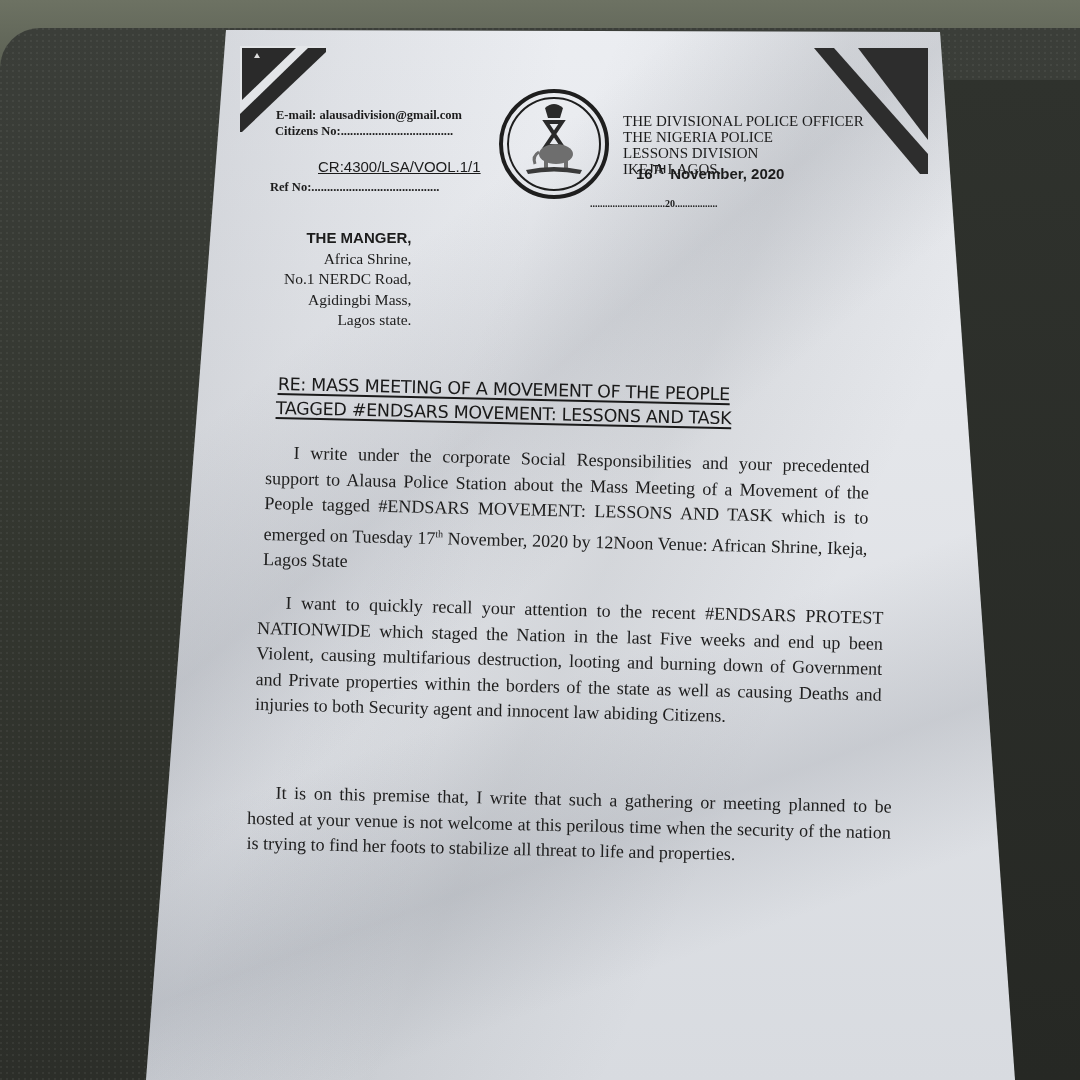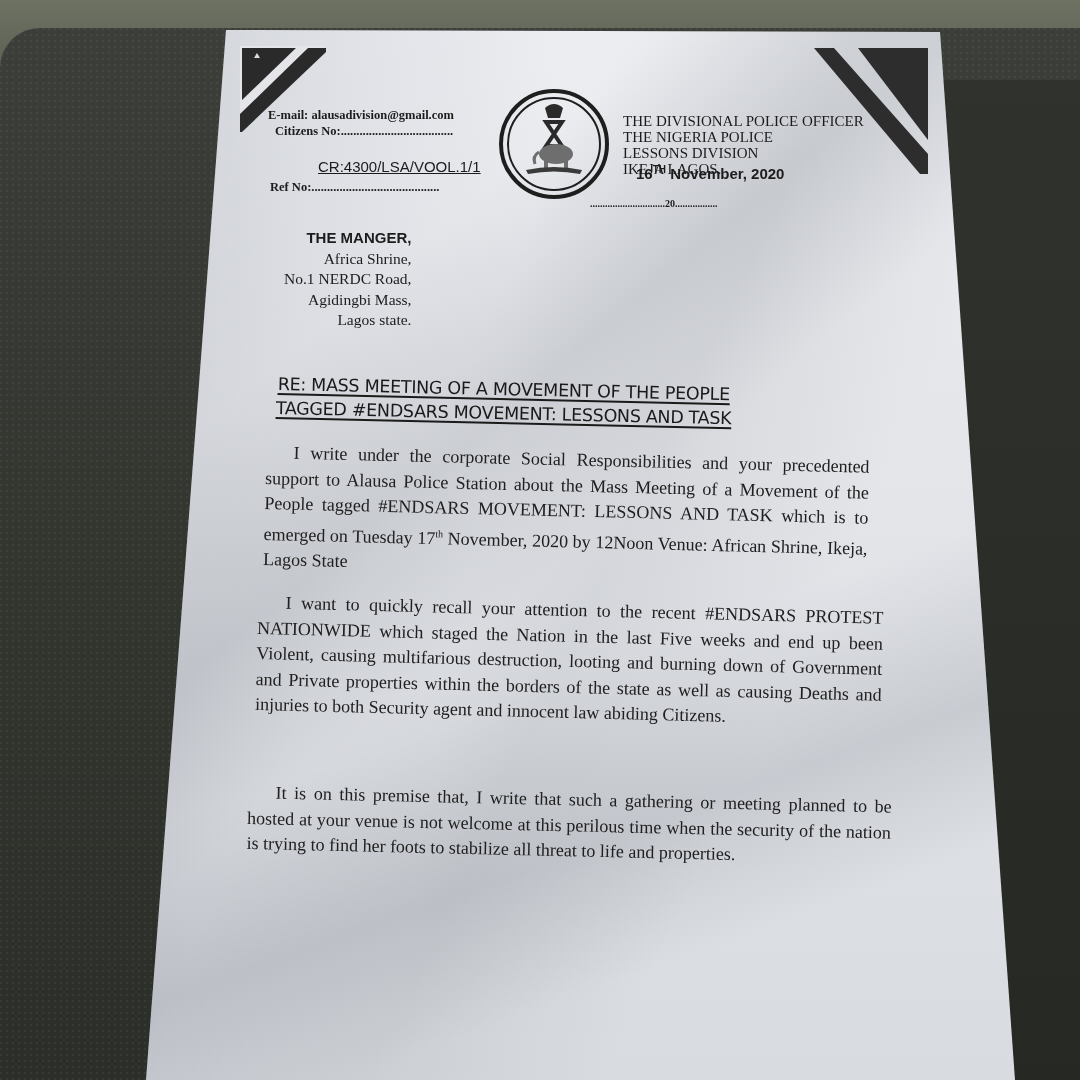--- a/index.html
+++ b/index.html
@@ -108,21 +108,21 @@
   <circle cx="56" cy="56" r="46" fill="none" stroke="#1e1e1e" stroke-width="2"></circle>
   <path d="M47,20 q9,-8 18,0 l-3,10 l-12,0 z" fill="#2a2a2a"></path>
   <path d="M48,34 l16,0 l-8,12 l8,12 l-16,0 l8,-12 z" fill="none" stroke="#2a2a2a" stroke-width="4"></path>
   <ellipse cx="58" cy="66" rx="17" ry="10" fill="#6e6e6e"></ellipse>
   <path d="M41,64 q-7,4 -4,12" fill="none" stroke="#6e6e6e" stroke-width="3"></path>
   <rect x="46" y="70" width="4" height="10" fill="#6e6e6e"></rect>
   <rect x="66" y="70" width="4" height="10" fill="#6e6e6e"></rect>
   <path d="M28,82 q28,-6 56,0 l-2,4 q-26,-5 -52,0 z" fill="#3a3a3a"></path>
 </svg>
 
-<div class="txt hdr-left" style="left:268px; top:108px;">
+<div class="txt hdr-left" style="left:276px; top:108px;">
   <span>E-mail:</span>
   <span>alausadivision@gmail.com</span>
 </div>
 <div class="txt hdr-left" style="left:275px; top:124px;">
   <span>Citizens No:</span><span class="dots">....................................</span>
 </div>
 <div class="txt sans ref-code" style="left:318px; top:158px;">CR:4300/LSA/VOOL.1/1</div>
 <div class="txt hdr-left" style="left:270px; top:180px;">
   <span>Ref No:</span><span class="dots">.........................................</span>
 </div>

